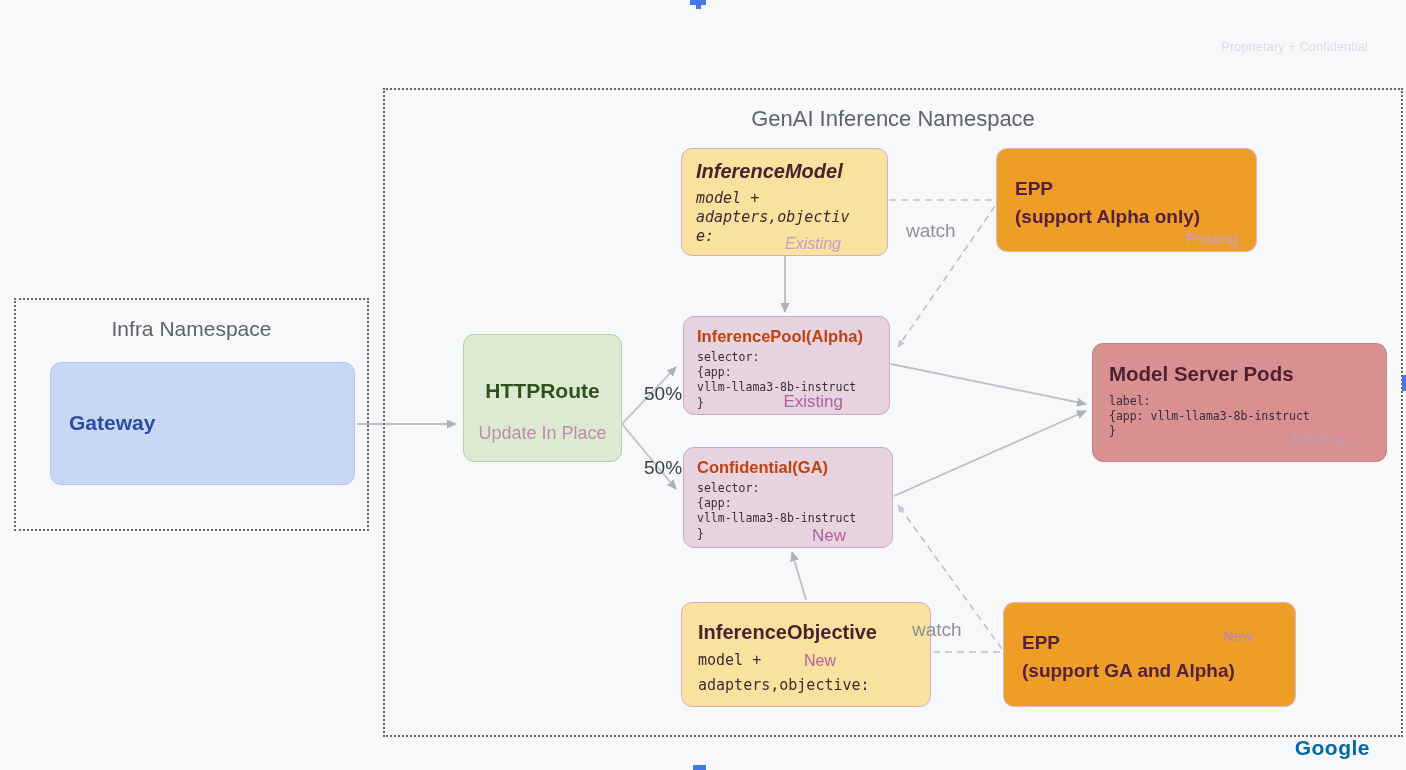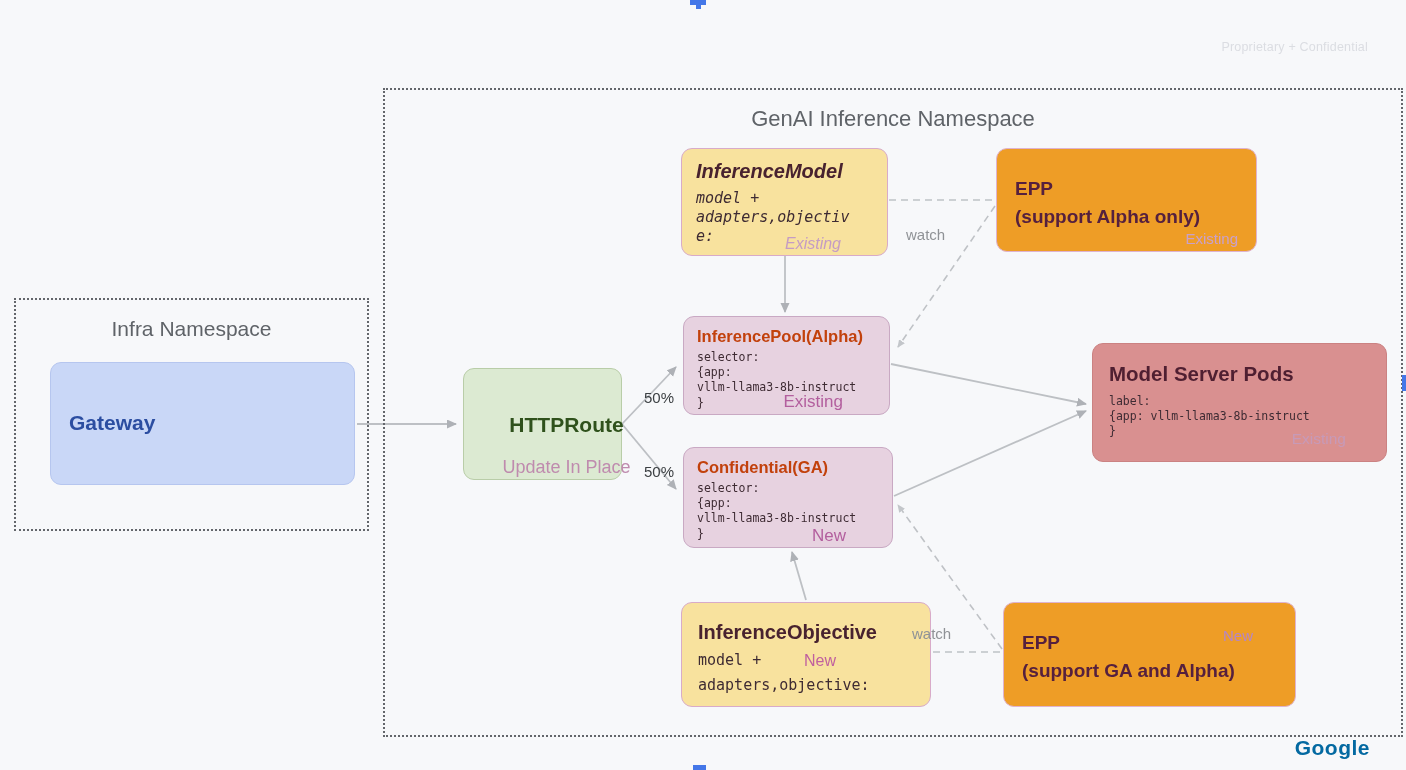--- a/index.html
+++ b/index.html
@@ -44,21 +44,21 @@
     font-family:"DejaVu Sans Mono", monospace;
     color:#3e2b33;white-space:pre-line;
   }
   .status{position:absolute;font-weight:normal;}
 
   
   .n-gateway{left:50px;top:362px;width:305px;height:123px;background:#c9d7f7;border:1px solid #b6c6ef;}
   .n-gateway .title{position:absolute;left:18px;top:48px;font-size:21px;color:#2b4da1;}
 
   
-  .n-httproute{left:463px;top:368px;width:159px;height:112px;background:#dcead2;border:1px solid #b9cda8;padding-left:24px;}
+  .n-httproute{left:463px;top:334px;width:159px;height:128px;background:#dcead2;border:1px solid #b9cda8;}
   .n-httproute .title{position:absolute;width:100%;text-align:center;top:44px;font-size:21px;color:#2f511c;}
   .n-httproute .subtitle{position:absolute;width:100%;text-align:center;top:88px;font-size:18px;color:#bf8bae;}
 
   
   .yellow{background:#f8e29e;border:1px solid #d8abc9;}
   .n-infmodel{left:681px;top:148px;width:207px;height:108px;font-style:italic;}
   .n-infmodel .title{position:absolute;left:14px;top:11px;font-size:20px;color:#48222f;}
   .n-infmodel .mono{position:absolute;left:14px;top:40px;font-size:15px;line-height:1.25;}
   .n-infmodel .status{right:46px;bottom:2px;font-size:16px;color:#c59cc3;}
 
@@ -87,21 +87,21 @@
   .n-pool-alpha .status{right:46px;bottom:2px;font-size:17px;color:#b35f9e;}
   .n-pool-ga .status{right:46px;bottom:1px;font-size:17px;color:#b35f9e;}
 
   
   .n-pods{left:1092px;top:343px;width:295px;height:119px;background:#d99090;border:1px solid #cb8282;}
   .n-pods .title{position:absolute;left:16px;top:18px;font-size:20.5px;color:#4f1f31;}
   .n-pods .mono{position:absolute;left:16px;top:50px;font-size:11.5px;line-height:1.32;}
   .n-pods .status{right:40px;bottom:13px;font-size:15.5px;color:#c79ab8;}
 
   
-  .edge-label{position:absolute;color:#3c4043;font-size:15px;margin-top:6px;}
+  .edge-label{position:absolute;color:#3c4043;font-size:19px;}
   .edge-label.watch{color:#8f9296;}
 </style>
 </head>
 <body>
 
 <div class="stage">
 
   <div class="watermark">Proprietary + Confidential</div>
   <div class="google-logo">Google</div>
 

